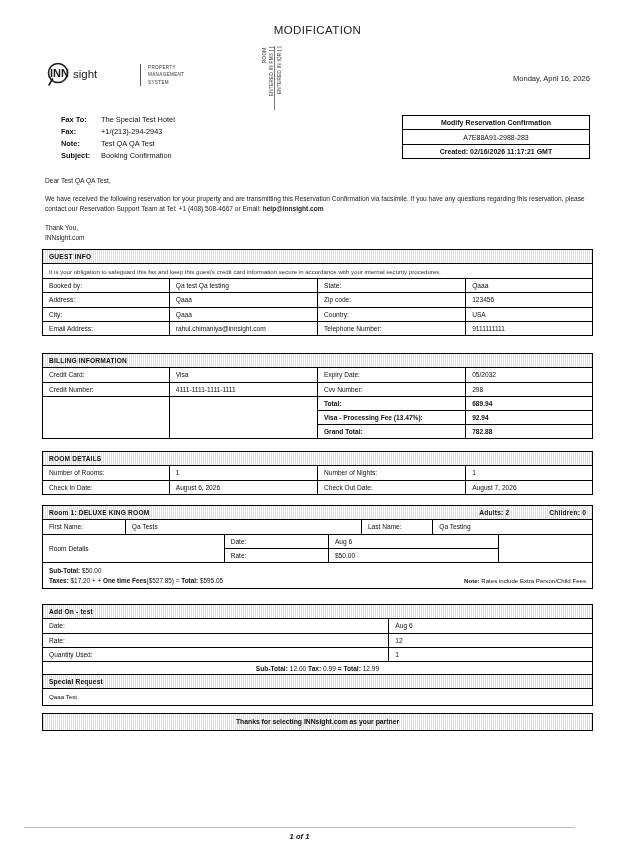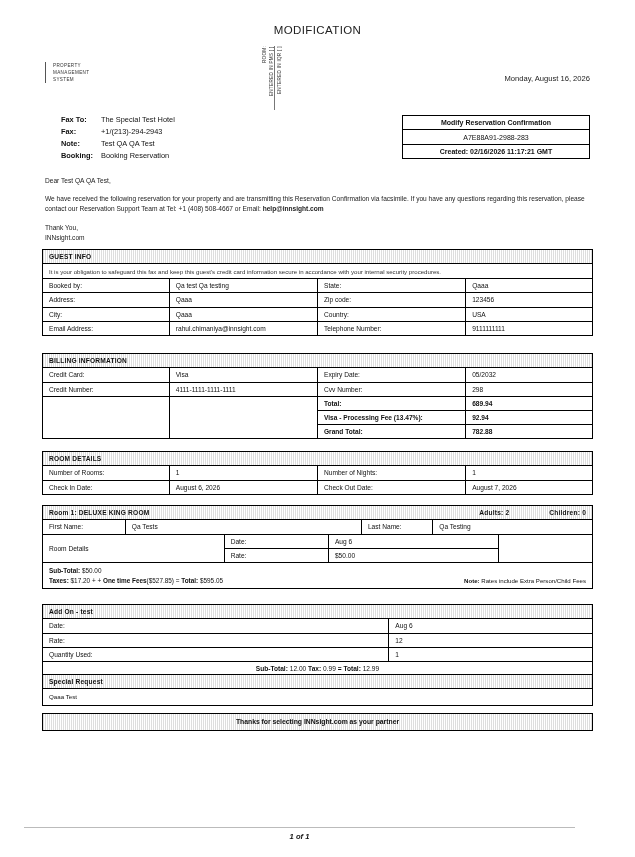--- a/index.html
+++ b/index.html
@@ -100,51 +100,59 @@
   .pagefoot .num { text-align:center; font-style:italic; font-weight:bold; font-size:7.6px; }
 </style>
 </head>
 <body>
 
 <div class="page">
 
   <div class="doc-title">MODIFICATION</div>
 
   <div class="logo-wrap">
+    <span class="logo-mark">
+      <svg width="88" height="26" viewBox="0 0 176 52" aria-hidden="true">
+        <circle cx="26" cy="22" r="19" fill="none" stroke="#1a1a1a" stroke-width="3.2"></circle>
+        <line x1="15" y1="34" x2="8" y2="46" stroke="#1a1a1a" stroke-width="3.2" stroke-linecap="round"></line>
+        <text x="10" y="30" font-family="Liberation Sans, sans-serif" font-size="22" font-weight="bold" fill="#1a1a1a">INN</text>
+        <text x="56" y="32" font-family="Liberation Sans, sans-serif" font-size="23" fill="#1a1a1a">sight</text>
+      </svg>
+    </span>
     <span class="logo-sub">
       <div>PROPERTY</div>
       <div>MANAGEMENT</div>
       <div>SYSTEM</div>
     </span>
   </div>
 
   <div class="vert-block">
     <span class="vert-item">ROOM:</span>
     <span class="vert-item rule">ENTERED IN PMS [ ]</span>
     <span class="vert-item">ENTERED IN IQR [ ]</span>
   </div>
 
-  <div class="date-line">Monday, August 16, 2026</div>
+  <div class="date-line">Monday, April 16, 2026</div>
 
   <div class="faxblock">
     <div class="row">
       <span class="lbl">Fax To:</span>
       <span class="val">The Special Test Hotel</span>
     </div>
     <div class="row">
       <span class="lbl">Fax:</span>
       <span class="val">+1/(213)-294-2943</span>
     </div>
     <div class="row">
       <span class="lbl">Note:</span>
       <span class="val">Test QA QA Test</span>
     </div>
     <div class="row">
-      <span class="lbl">Booking:</span>
-      <span class="val">Booking Reservation</span>
+      <span class="lbl">Subject:</span>
+      <span class="val">Booking Confirmation</span>
     </div>
   </div>
 
   <div class="confbox">
     <div class="r1">Modify Reservation Confirmation</div>
     <div class="r2">A7E88A91-2988-283</div>
     <div class="r3">Created: 02/16/2026 11:17:21 GMT</div>
   </div>
 
   <div class="letter">

